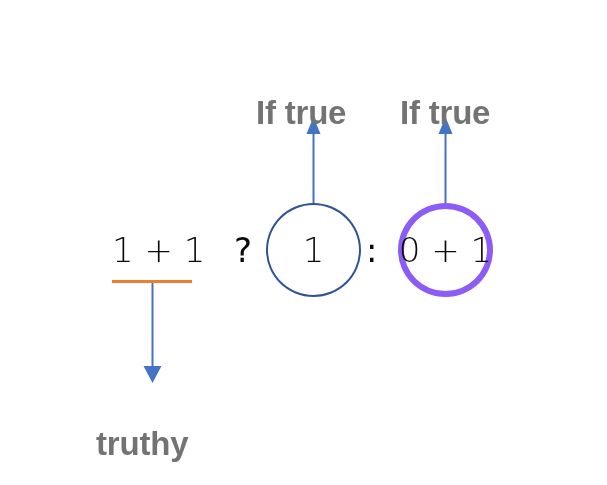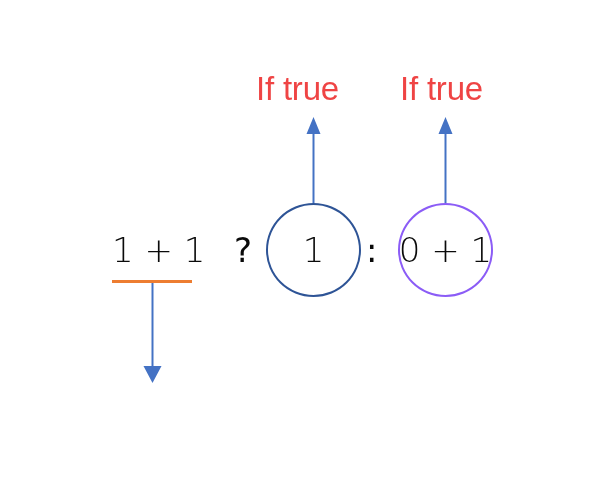--- a/index.html
+++ b/index.html
@@ -17,26 +17,27 @@
     width: 607px;
     height: 485px;
     background: #ffffff;
     overflow: hidden;
   }
   .abs { position: absolute; }
 
   
   .label-bold {
     font-family: "Liberation Sans", sans-serif;
-    font-weight: normal;
-    color: #ef4444;
+    font-weight: bold;
+    color: #737373;
     font-size: 33px;
     line-height: 38px;
     white-space: nowrap;
     letter-spacing: -0.2px;
+    margin-top: 24px;
   }
   .expr-light {
     font-family: "DejaVu Sans", sans-serif;
     font-weight: 300;
     color: #0a0a0a;
     font-size: 34px;
     line-height: 40px;
     white-space: nowrap;
   }
   .punct {
@@ -106,18 +107,19 @@
   <div class="abs rule-orange" style="left:112px; top:280px; width:80px; background:#ED7D31;"></div>
 
   <div class="abs punct" style="left:234px; top:230px;">?</div>
 
   <div class="abs circle-node" style="left:266px; top:203px; width:95px; height:94px; border:2px solid #2E5496;">
     <span class="expr-light">1</span>
   </div>
 
   <div class="abs punct" style="left:366px; top:230px;">:</div>
 
-  <div class="abs circle-node" style="left:398px; top:203px; width:95px; height:94px; border:2px solid #8b5cf6;">
+  <div class="abs circle-node" style="left:398px; top:203px; width:95px; height:94px; border:6px solid #8b5cf6;">
     <span class="expr-light">0 + 1</span>
   </div>
 
+  <div class="abs label-bold" style="left:96px; top:401px;">truthy</div>
 
 </div>
 
 </body></html>

